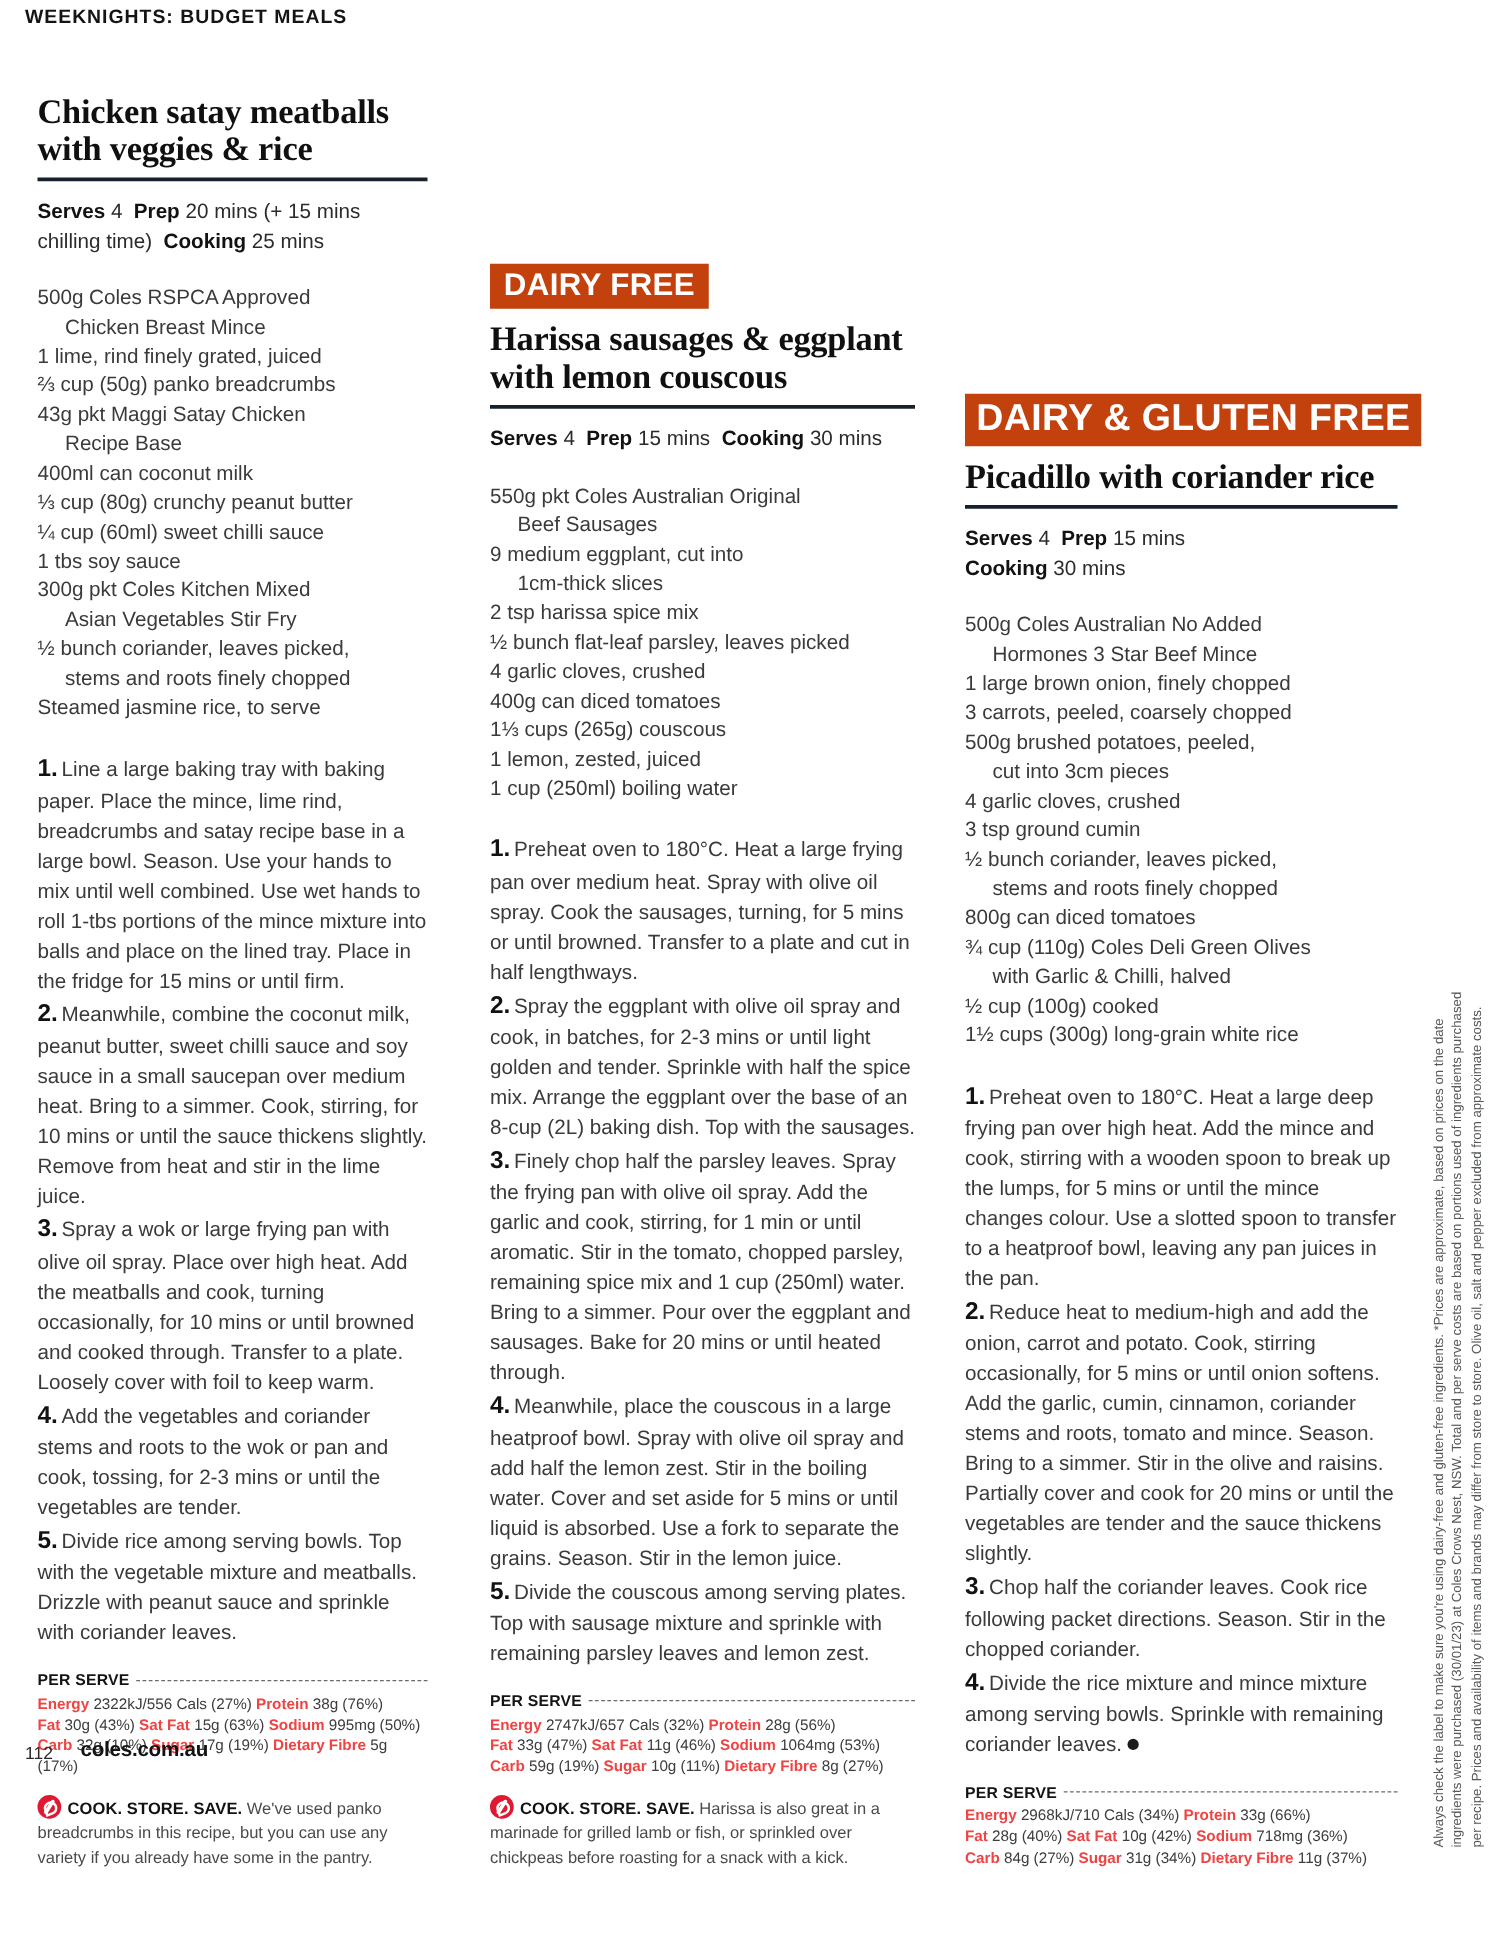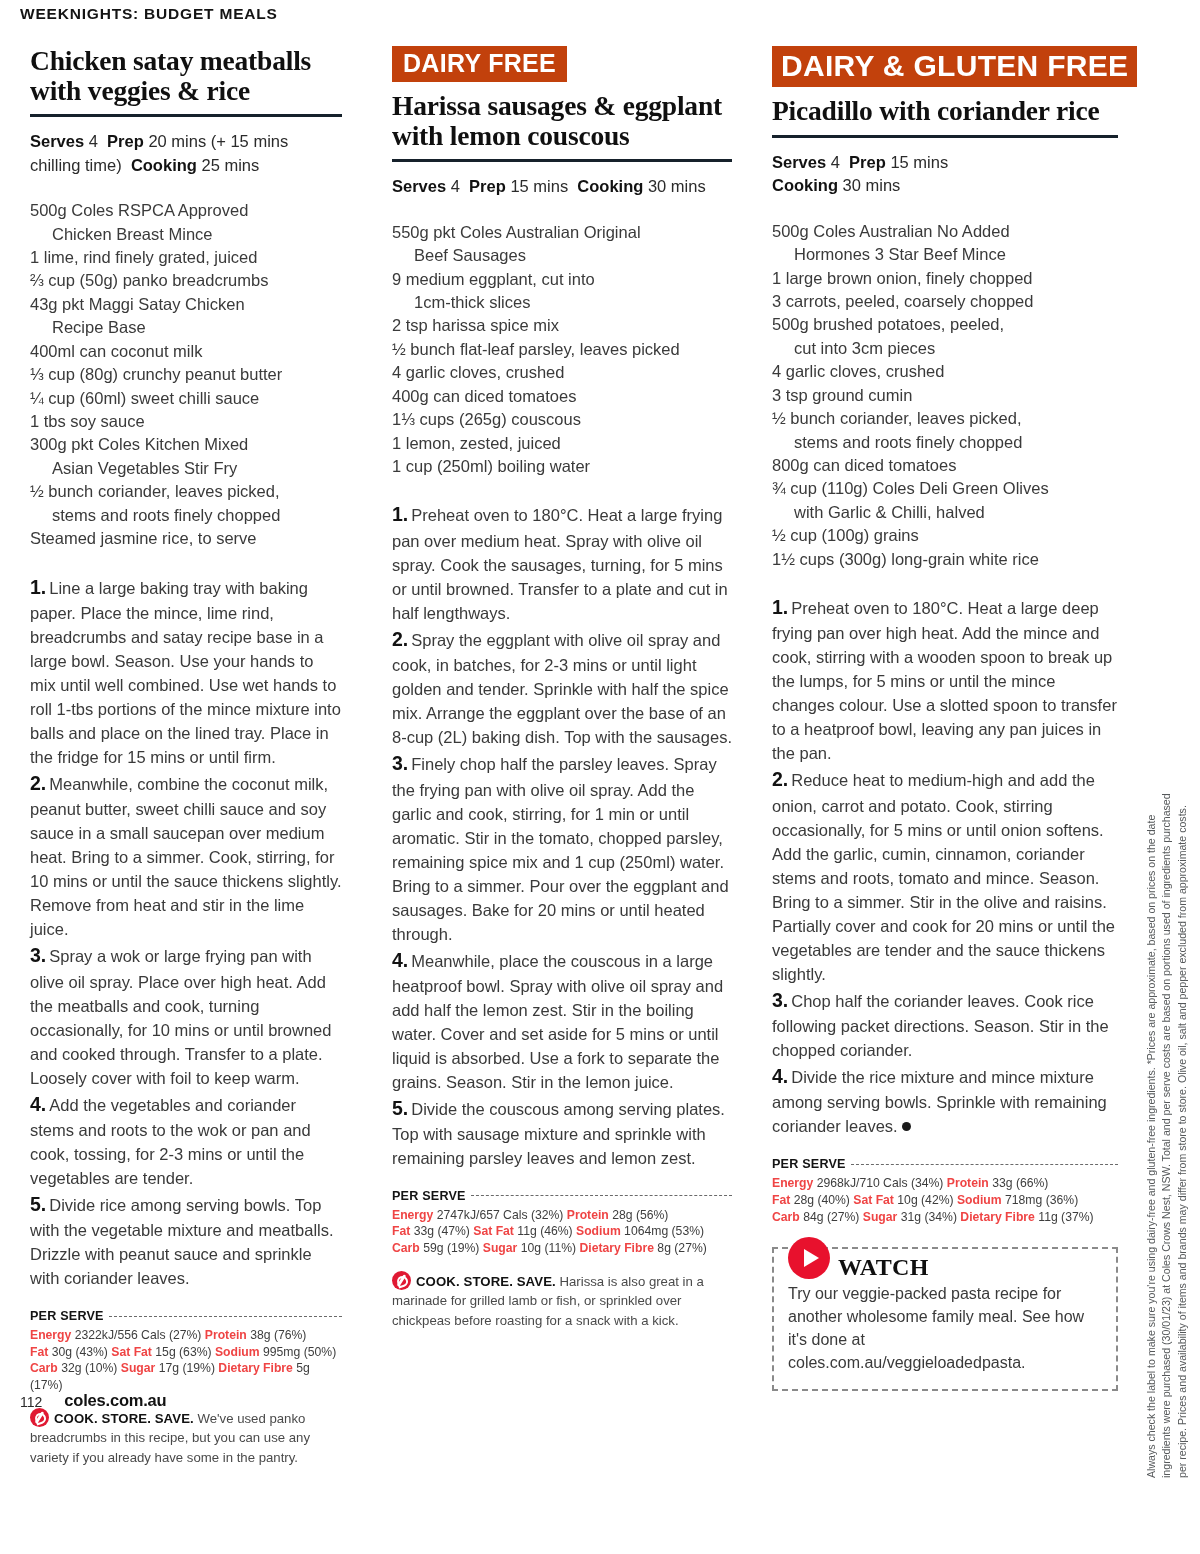--- a/index.html
+++ b/index.html
@@ -27,24 +27,25 @@
     font-size: 15.5px;
     font-weight: bold;
     letter-spacing: 0.8px;
     color: #141414;
   }
 
   
   .columns {
     position: absolute;
     left: 0;
-    top: 46px;
+    top: 74px;
     width: 1140px;
     display: flex;
     gap: 0px;
+    align-items: flex-end;
   }
   .col {
     width: 380px;
     padding: 0 32px 0 30px;
   }
   .col.c1 { padding-left: 30px; padding-right: 38px; }
   .col.c2 { padding-left: 12px; padding-right: 28px; }
   .col.c3 { padding-left: 12px; padding-right: 22px; }
 
   
@@ -372,46 +373,37 @@
       <ul class="ingredients">
           <li><span>500g Coles Australian No Added</span><span class="cont">Hormones 3 Star Beef Mince</span></li>
           <li><span>1 large brown onion, finely chopped</span></li>
           <li><span>3 carrots, peeled, coarsely chopped</span></li>
           <li><span>500g brushed potatoes, peeled,</span><span class="cont">cut into 3cm pieces</span></li>
           <li><span>4 garlic cloves, crushed</span></li>
           <li><span>3 tsp ground cumin</span></li>
           <li><span>½ bunch coriander, leaves picked,</span><span class="cont">stems and roots finely chopped</span></li>
           <li><span>800g can diced tomatoes</span></li>
           <li><span>¾ cup (110g) Coles Deli Green Olives</span><span class="cont">with Garlic &amp; Chilli, halved</span></li>
-          <li><span>½ cup (100g) grains</span></li>
+          <li><span>½ cup (100g) cooked</span></li>
           <li><span>1½ cups (300g) long-grain white rice</span></li>
         </ul>
       <div class="method">
           <span class="step"><span class="stepnum">1.</span><span>Preheat oven to 180°C. Heat a large deep frying pan over high heat. Add the mince and cook, stirring with a wooden spoon to break up the lumps, for 5 mins or until the mince changes colour. Use a slotted spoon to transfer to a heatproof bowl, leaving any pan juices in the pan.</span></span>
           <span class="step"><span class="stepnum">2.</span><span>Reduce heat to medium-high and add the onion, carrot and potato. Cook, stirring occasionally, for 5 mins or until onion softens. Add the garlic, cumin, cinnamon, coriander stems and roots, tomato and mince. Season. Bring to a simmer. Stir in the olive and raisins. Partially cover and cook for 20 mins or until the vegetables are tender and the sauce thickens slightly.</span></span>
           <span class="step"><span class="stepnum">3.</span><span>Chop half the coriander leaves. Cook rice following packet directions. Season. Stir in the chopped coriander.</span></span>
           <span class="step"><span class="stepnum">4.</span><span>Divide the rice mixture and mince mixture among serving bowls. Sprinkle with remaining coriander leaves.</span><span class="end-dot"></span></span>
         </div>
       <div class="perserve">
         <div class="ps-head">
           <span>PER SERVE</span>
           <span class="ps-dash"></span>
         </div>
         <div class="ps-body"><b>Energy</b><span> 2968kJ/710 Cals (34%) </span><b>Protein</b><span> 33g (66%) </span><br><b>Fat</b><span> 28g (40%) </span><b>Sat Fat</b><span> 10g (42%) </span><b>Sodium</b><span> 718mg (36%) </span><br><b>Carb</b><span> 84g (27%) </span><b>Sugar</b><span> 31g (34%) </span><b>Dietary Fibre</b><span> 11g (37%) </span></div>
       </div>
 
-      <div class="watch-box">
-        <div class="watch-head">
-          <span class="play-icon">
-              <span class="tri"></span>
-            </span>
-          <span class="watch-title">WATCH</span>
-        </div>
-        <div class="watch-body">Try our veggie-packed pasta recipe for another wholesome family meal. See how it's done at coles.com.au/veggieloadedpasta.</div>
-      </div>
     </div>
 
   </div>
 
   <div class="legal">
     <div class="legal-inner">
       <span class="legal-line">Always check the label to make sure you're using dairy-free and gluten-free ingredients. *Prices are approximate, based on prices on the date</span>
       <span class="legal-line">ingredients were purchased (30/01/23) at Coles Crows Nest, NSW. Total and per serve costs are based on portions used of ingredients purchased</span>
       <span class="legal-line">per recipe. Prices and availability of items and brands may differ from store to store. Olive oil, salt and pepper excluded from approximate costs.</span>
     </div>

